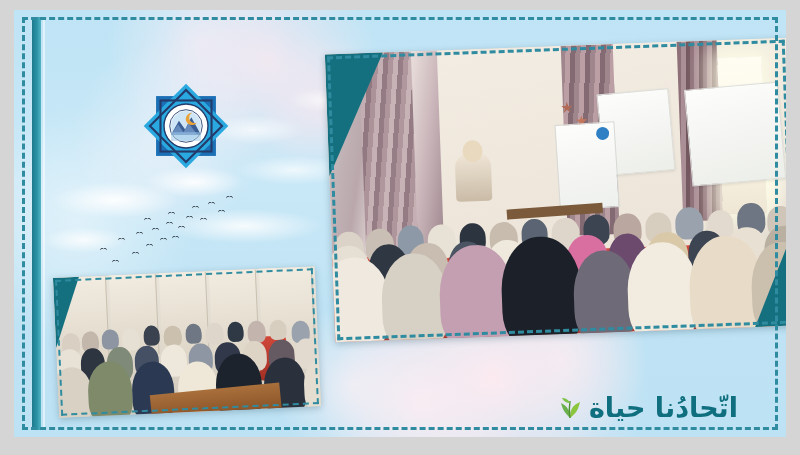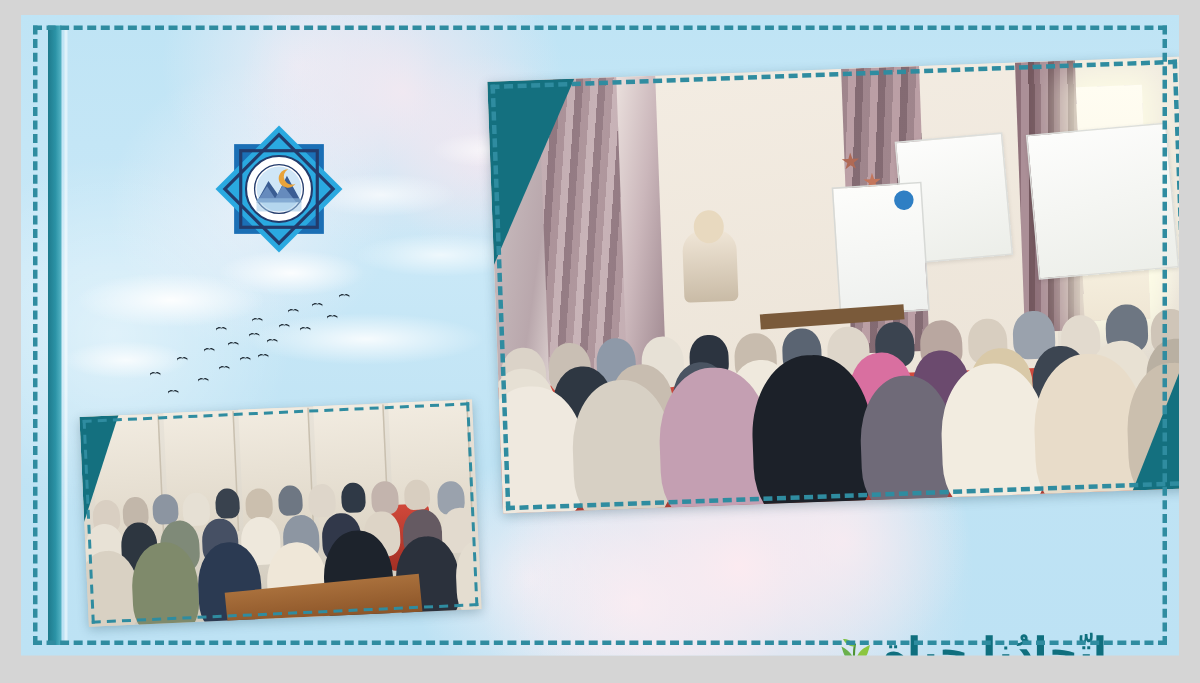--- a/index.html
+++ b/index.html
@@ -200,21 +200,21 @@
     background:linear-gradient(180deg,#a9703c 0%,#8a5327 100%);
     transform:rotate(-3deg);
   }
   .redchair{
     position:absolute;right:32px;bottom:28px;width:28px;height:44px;
     background:linear-gradient(180deg,#d0483a,#a32f24);border-radius:4px;
   }
 
   
   .tagline{
-    position:absolute;left:548px;top:404px;width:176px;height:42px;
+    position:absolute;left:548px;top:376px;width:176px;height:42px;
     display:flex;align-items:center;justify-content:flex-end;gap:6px;
   }
   .tagline-text{
     direction:rtl;
     font-family:"DejaVu Sans","Liberation Sans",sans-serif;
     font-size:27px;font-weight:700;color:#0f6f7e;
     letter-spacing:0px;line-height:1;
     white-space:nowrap;
   }
   .leafmark{width:26px;height:26px;flex:0 0 26px;}

